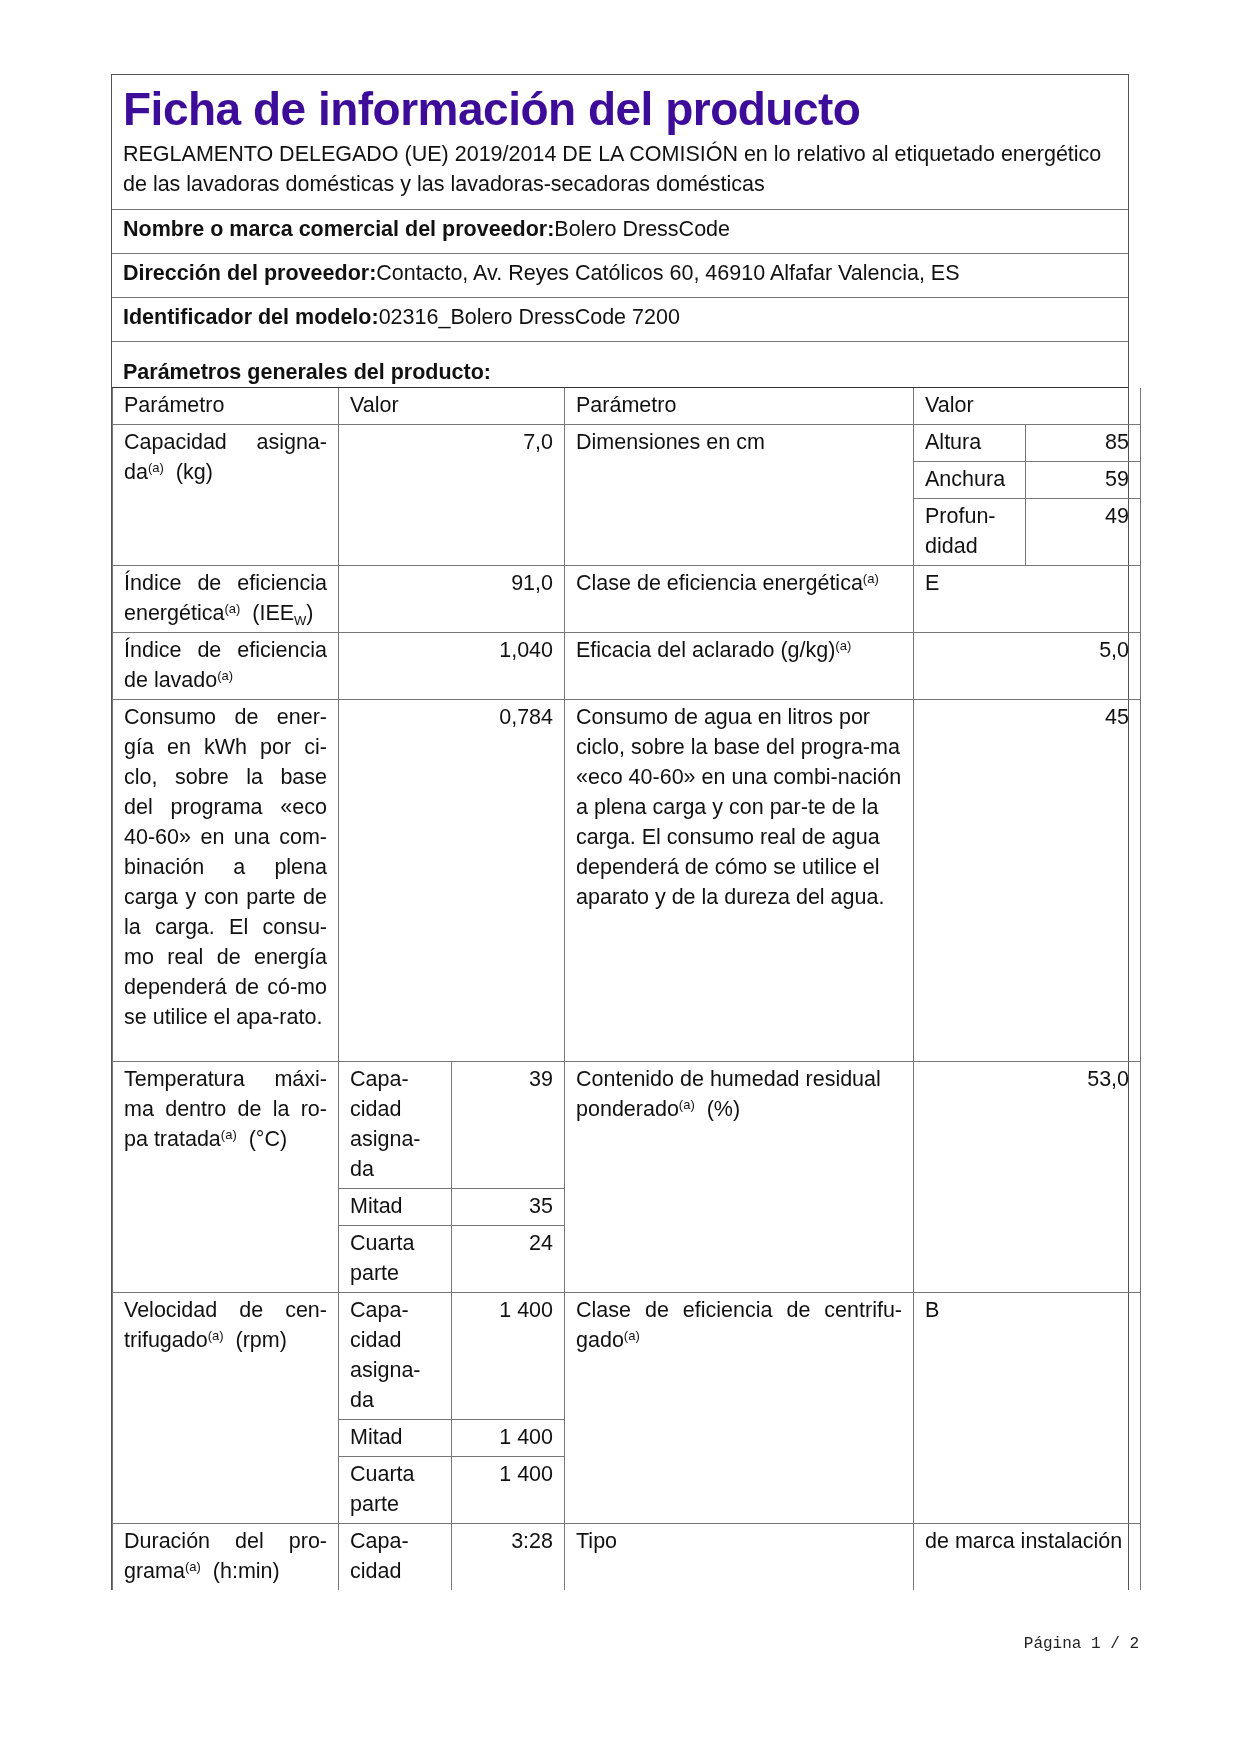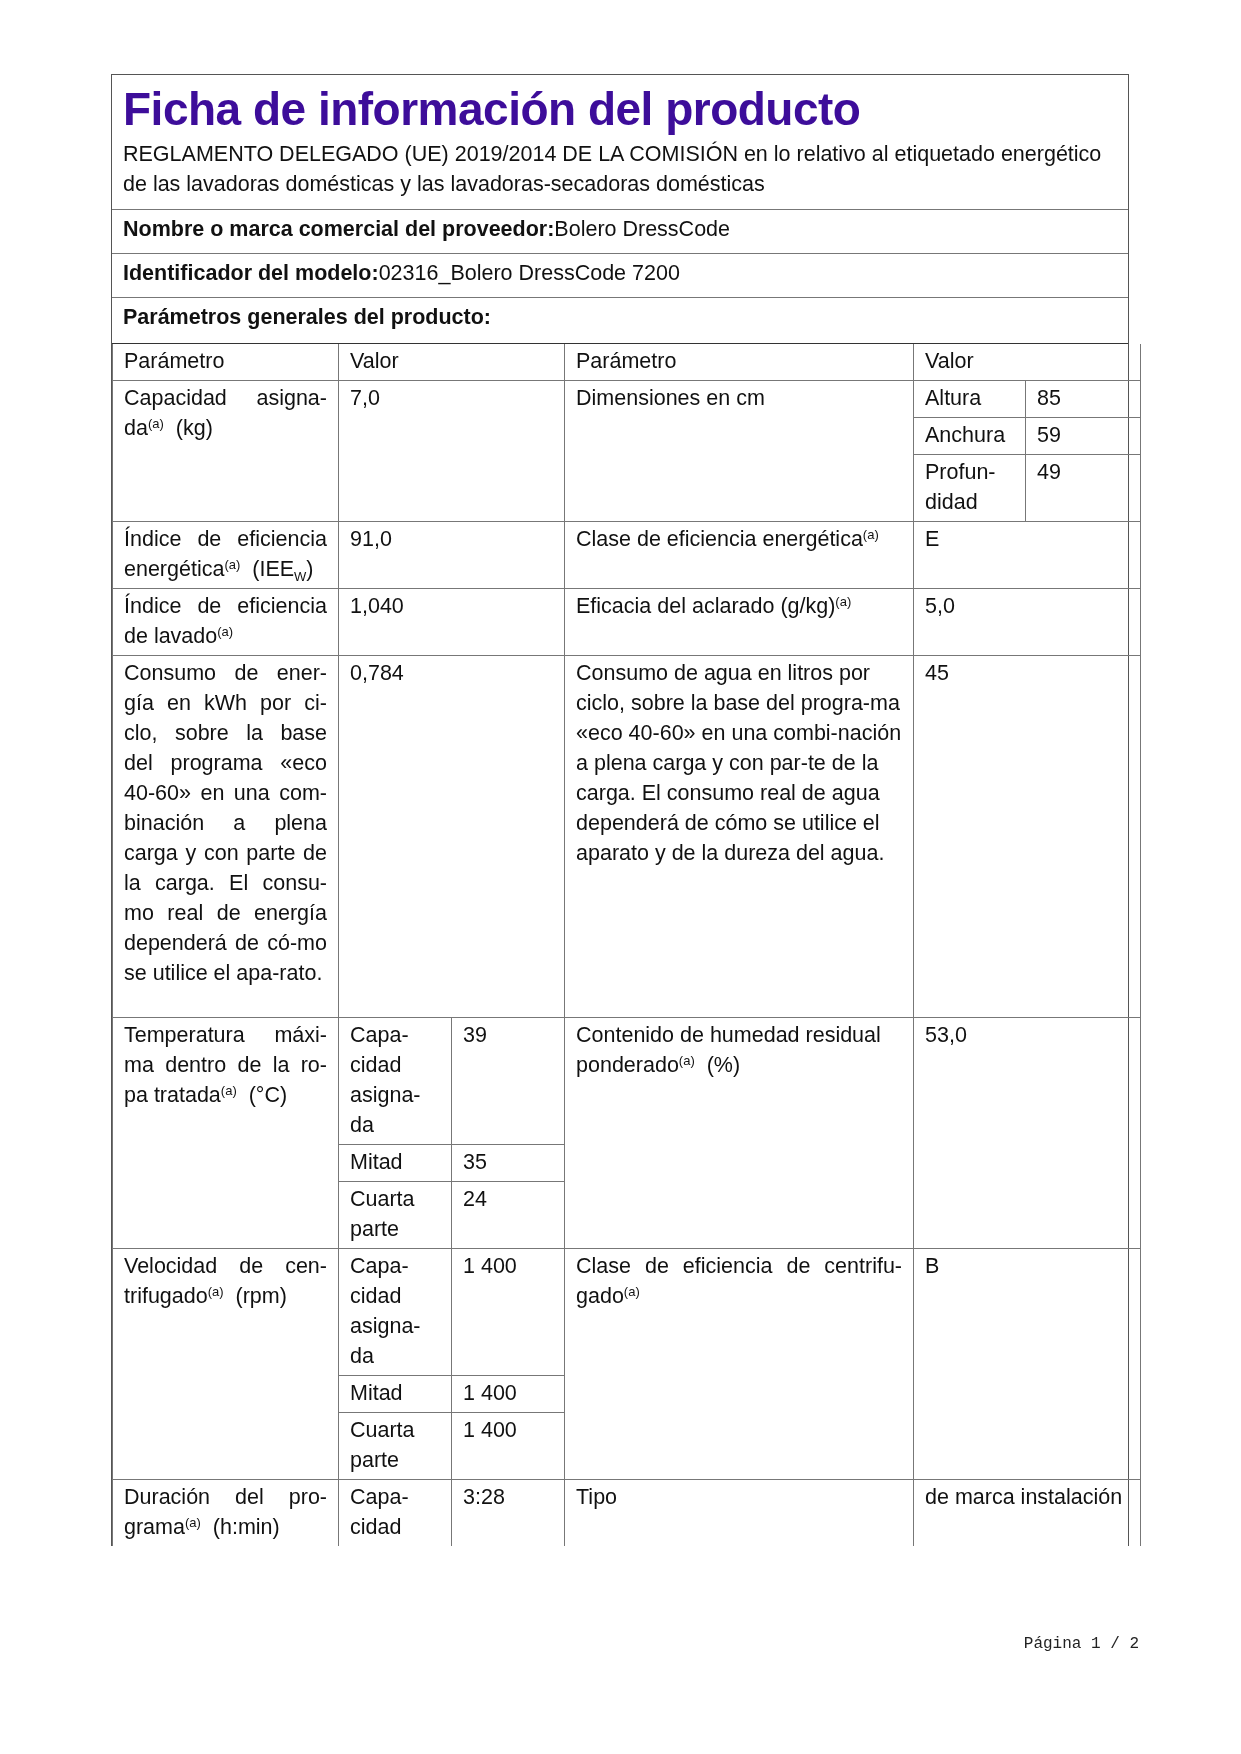--- a/index.html
+++ b/index.html
@@ -4,43 +4,47 @@
 <style>
   html, body { margin:0; padding:0; background:#ffffff; }
   body { width:1241px; height:1754px; position:relative; font-family:"Liberation Sans", sans-serif; color:#111; }
   .page { position:absolute; left:111px; top:74px; width:1018px; }
   .box { border:1.5px solid #555; border-bottom:none; }
   .title-cell { padding:4px 11px 10px 11px; border-bottom:1.5px solid #777; }
   .title { font-size:46px; font-weight:bold; color:#3d0d9a; line-height:60px; letter-spacing:-0.5px; }
   .subtitle { font-size:21.5px; line-height:30px; margin-top:0; }
   .info-row { height:44px; padding:0 11px; font-size:21.5px; line-height:30px; display:flex; align-items:flex-start; padding-top:4px; border-bottom:1.5px solid #777; box-sizing:border-box; }
   .info-row b { margin-right:0; }
-  .section-row { height:46px; border-bottom:1.5px solid #333; }
+  .section-row { height:46px; border-bottom:1.5px solid #333;align-items:flex-end; }
   table { border-collapse:collapse; width:100%; table-layout:fixed; font-size:21.5px; line-height:30px; }
   td { border:1.5px solid #777; vertical-align:top; padding:2px 11px 4px 11px; }
   table tr:first-child td { border-top:none; }
-  td.num { text-align:left; }
+  td.num { text-align:right; }
   td.lastrow { border-bottom:none; }
   sup { font-size:13px; line-height:0; vertical-align:7px; }
   sub { font-size:13px; line-height:0; }
   .just { text-align:justify; text-align-last:left; hyphens:manual; }
   .footer { position:absolute; right:102px; top:1635px; font-size:16px; color:#222;font-family:Liberation Mono, monospace; }
 </style>
 </head>
 <body>
 
 <div class="page">
   <div class="box">
     <div class="title-cell">
       <div class="title">Ficha de información del producto</div>
       <div class="subtitle">REGLAMENTO DELEGADO (UE) 2019/2014 DE LA COMISIÓN en lo relativo al etiquetado energético de las lavadoras domésticas y las lavadoras-secadoras domésticas</div>
     </div>
     <div class="info-row">
       <b>Nombre o marca comercial del proveedor:</b>
       <span>Bolero DressCode</span>
+    </div>
+    <div class="info-row">
+      <b>Dirección del proveedor:</b>
+      <span>Contacto, Av. Reyes Católicos 60, 46910 Alfafar Valencia, ES</span>
     </div>
     <div class="info-row">
       <b>Identificador del modelo:</b>
       <span>02316_Bolero DressCode 7200</span>
     </div>
     <div class="info-row section-row">
       <b>Parámetros generales del producto:</b>
     </div>
 
     <table>

